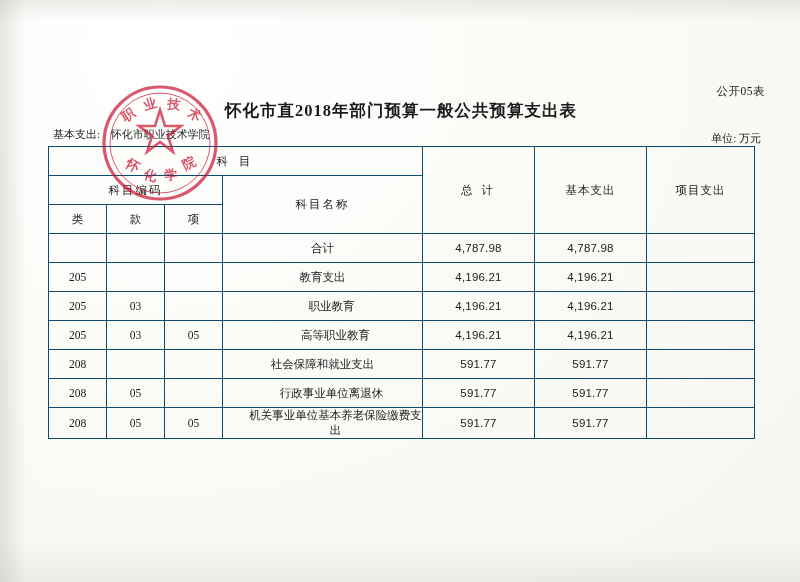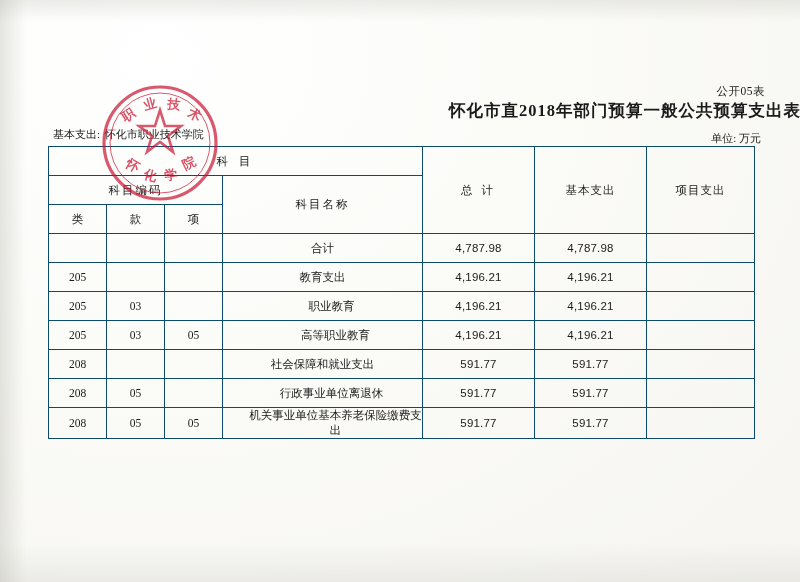--- a/index.html
+++ b/index.html
@@ -54,21 +54,21 @@
     top: 84px;
     font-size: 11.5px;
     letter-spacing: 0.5px;
     font-family: "Liberation Serif", serif;
   }
 
   .doc-title {
     position: absolute;
     left: 0; right: 0;
     top: 100px;
-    text-align: right;
+    text-align: center;
     font-size: 16.5px;
     font-weight: bold;
     letter-spacing: 1px;
   }
 
   .meta-left {
     position: absolute;
     left: 52px;
     top: 127px;
     font-size: 11px;
@@ -155,20 +155,21 @@
     height: 122px;
     pointer-events: none;
     opacity: 0.82;
   }
   .stamp svg { display:block; }
 
   
   .handwritten {
     font-family: "Liberation Serif", serif;
     font-size: 11px;
+    margin-left: 6px;
   }
 </style>
 </head>
 <body>
 
 <div class="page"></div>
 
 <div class="sheet">
 
   <div class="form-id">公开05表</div>

